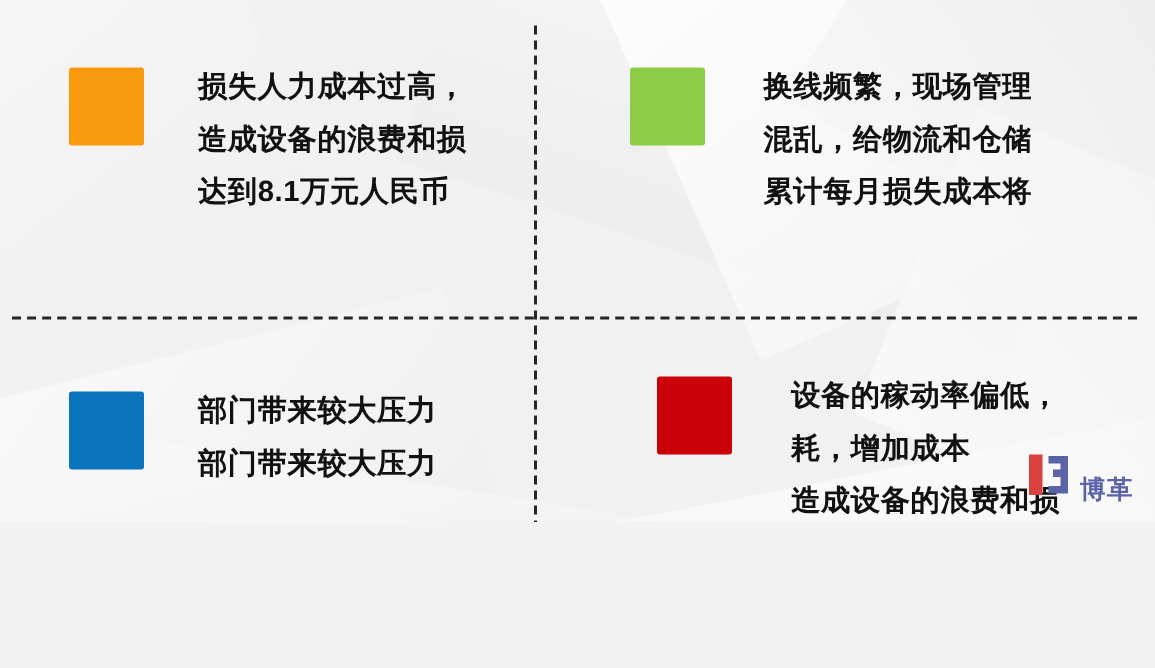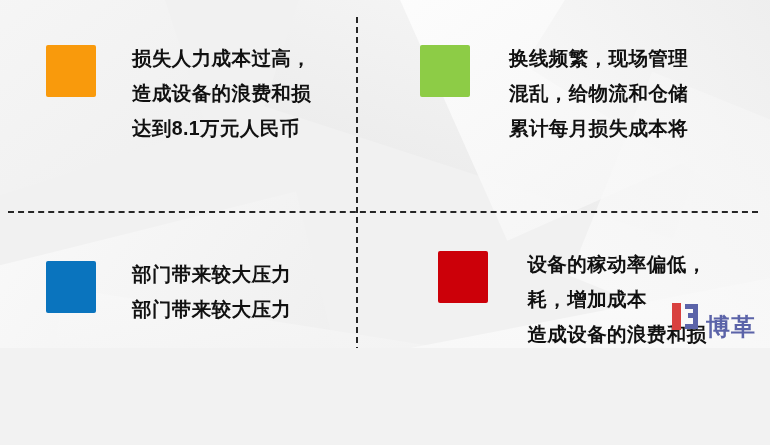--- a/index.html
+++ b/index.html
@@ -161,21 +161,21 @@
     width: 9px; height: 27px;
     background: #d9413f;
   }
   .logo-g {
     position: absolute;
     left: 10px; top: 0;
     width: 17px; height: 27px;
   }
   .logo-word {
     color: #5b63a8;
-    font-size: 24px;
+    font-size: 17px;
     font-weight: bold;
     letter-spacing: 1px;
     line-height: 27px;
     margin-top: 20px;
   }
 </style>
 </head>
 <body>
 
 <div id="slide" style="background: rgb(241, 241, 241);">

